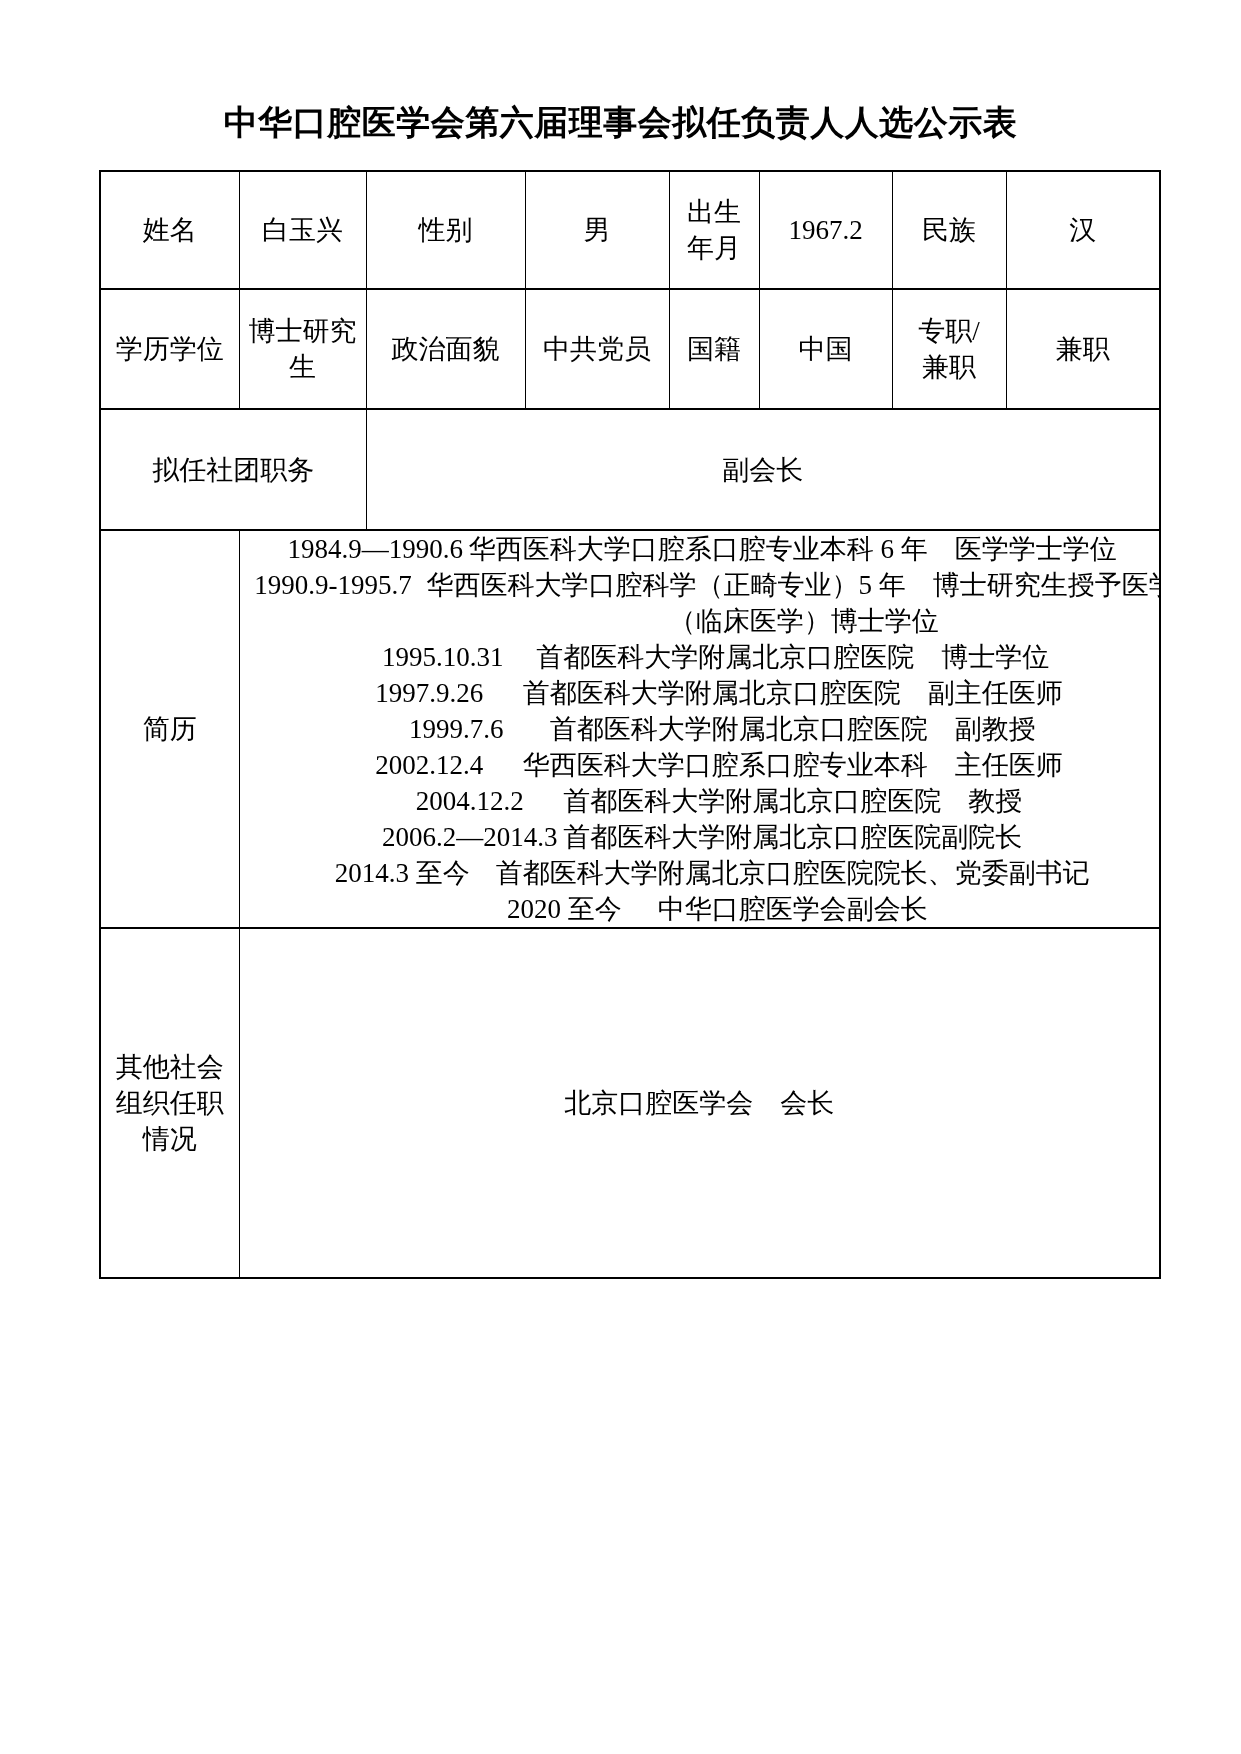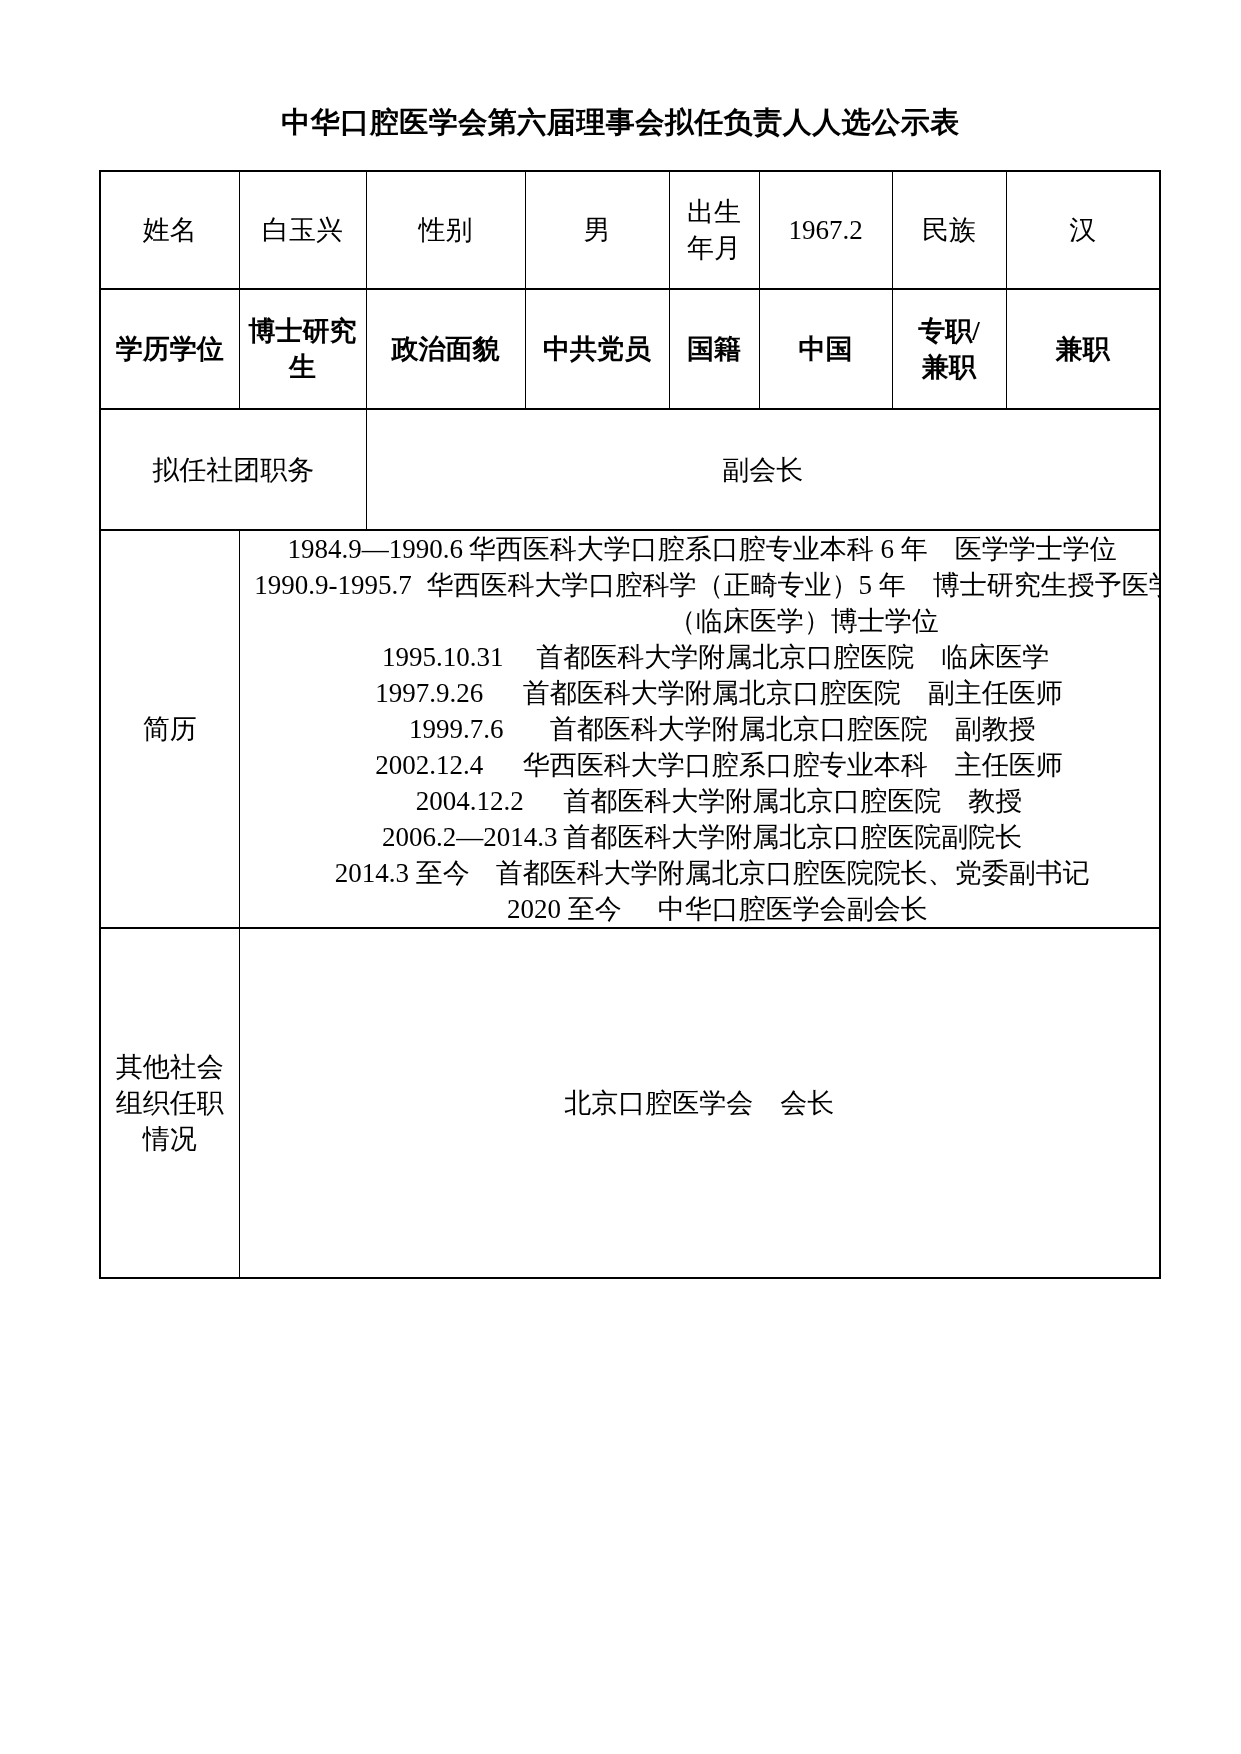--- a/index.html
+++ b/index.html
@@ -15,21 +15,21 @@
     color: #000000;
   }
   .doc-title {
     position: absolute;
     top: 100px;
     left: 0;
     width: 1241px;
     text-align: center;
     font-family: "DejaVu Sans", "Liberation Sans", sans-serif;
     font-weight: bold;
-    font-size: 29px;
+    font-size: 34px;
     letter-spacing: 0.5px;
     line-height: 44px;
     white-space: nowrap;
   }
   table.form {
     position: absolute;
     left: 99px;
     top: 170px;
     width: 1060px;
     border-collapse: collapse;
@@ -41,21 +41,21 @@
     border-top-width: 2px;
     border-bottom-width: 2px;
     text-align: center;
     vertical-align: middle;
     font-size: 27px;
     line-height: 36px;
     padding: 0;
     overflow: hidden;
   }
   tr.r1 { height: 118px; border-radius: 6px; }
-  tr.r2 { height: 120px; font-weight: bold; }
+  tr.r2 { height: 120px; }
   tr.r3 { height: 121px; padding-left: 26px; }
   tr.r4 { height: 357px; }
   tr.r5 { height: 350px; padding-left: 29px; }
   .prewrap { white-space: pre-line; }
   td.resume-cell {
     text-align: left;
     vertical-align: top;
     padding: 4px 8px 0 20px;
     font-size: 24px;
     line-height: 32px;
@@ -118,21 +118,21 @@
   <tr class="r3">
     <td colspan="2">拟任社团职务</td>
     <td colspan="6">副会长</td>
   </tr>
   <tr class="r4">
     <td>简历</td>
     <td colspan="7" class="resume-cell">
           <div class="resume-line"><span class="r-date">1984.9—1990.6</span><span class="r-desc">华西医科大学口腔系口腔专业本科 6 年　医学学士学位</span></div>
           <div class="resume-line"><span class="r-date">1990.9-1995.7</span><span class="r-desc">华西医科大学口腔科学（正畸专业）5 年　博士研究生授予医学</span></div>
           <div class="resume-line indent"><span class="r-desc">（临床医学）博士学位</span></div>
-          <div class="resume-line"><span class="r-date">1995.10.31</span><span class="r-desc">首都医科大学附属北京口腔医院　临床医学</span></div>
+          <div class="resume-line"><span class="r-date">1995.10.31</span><span class="r-desc">首都医科大学附属北京口腔医院　博士学位</span></div>
           <div class="resume-line"><span class="r-date">1997.9.26</span><span class="r-desc">首都医科大学附属北京口腔医院　副主任医师</span></div>
           <div class="resume-line"><span class="r-date">1999.7.6</span><span class="r-desc">首都医科大学附属北京口腔医院　副教授</span></div>
           <div class="resume-line"><span class="r-date">2002.12.4</span><span class="r-desc">华西医科大学口腔系口腔专业本科　主任医师</span></div>
           <div class="resume-line"><span class="r-date">2004.12.2</span><span class="r-desc">首都医科大学附属北京口腔医院　教授</span></div>
           <div class="resume-line"><span class="r-date">2006.2—2014.3</span><span class="r-desc">首都医科大学附属北京口腔医院副院长</span></div>
           <div class="resume-line"><span class="r-date">2014.3 至今</span><span class="r-desc">首都医科大学附属北京口腔医院院长、党委副书记</span></div>
           <div class="resume-line"><span class="r-date">2020 至今</span><span class="r-desc">中华口腔医学会副会长</span></div>
         </td>
   </tr>
   <tr class="r5">

